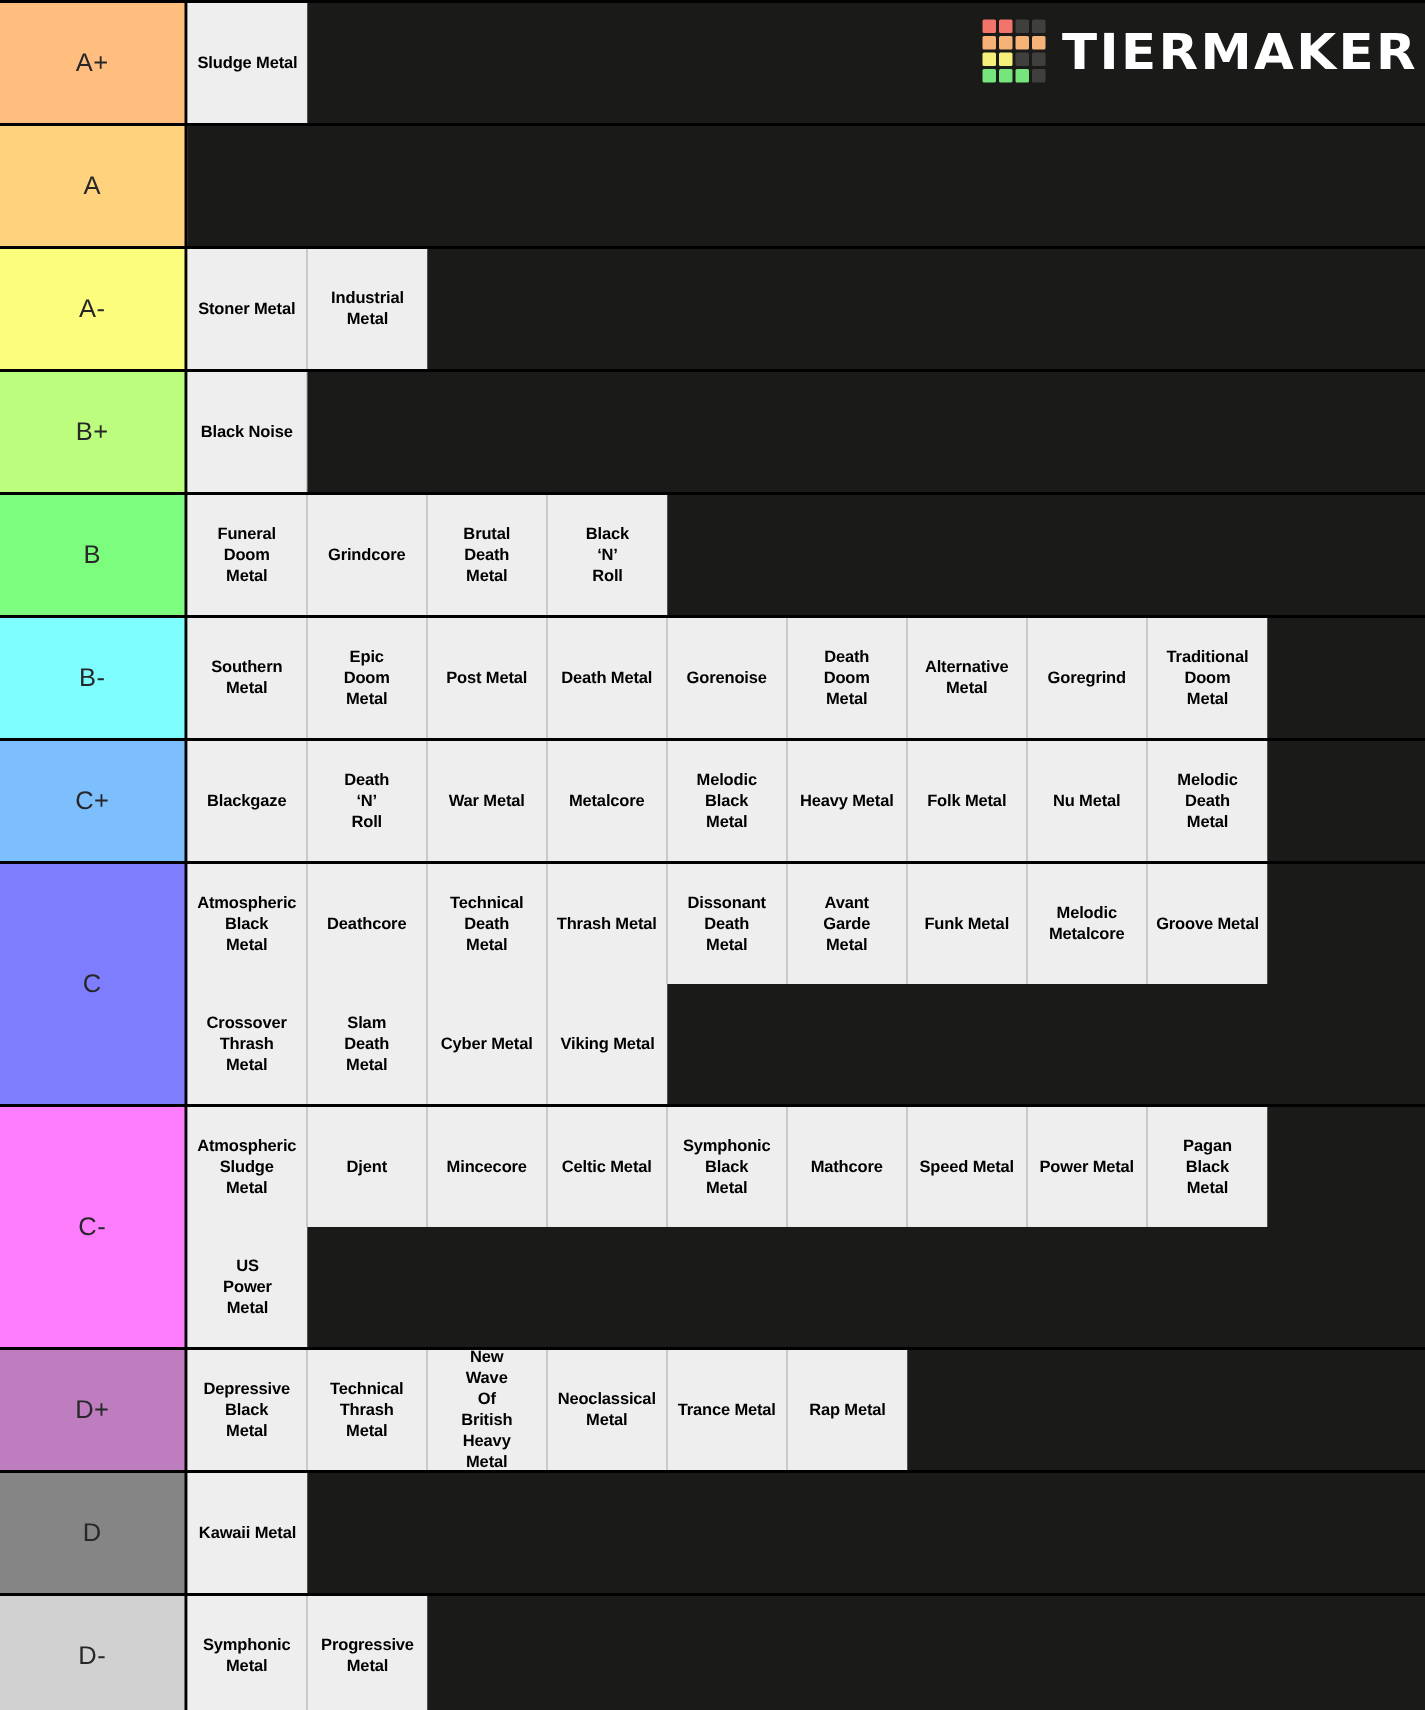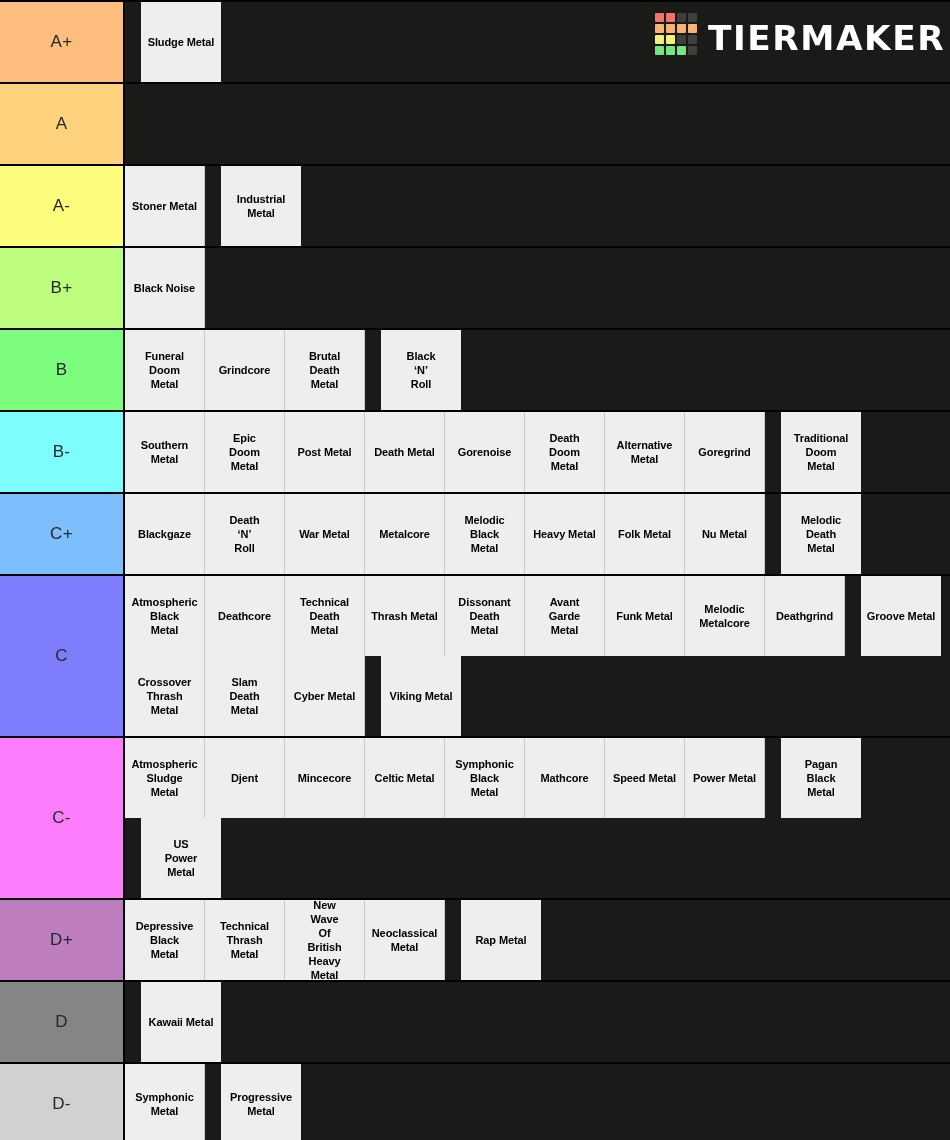--- a/index.html
+++ b/index.html
@@ -31,21 +31,21 @@
     left: 0;
     width: 950px;
     height: 81px;
     pointer-events: none;
   }
   .brand {
     position: absolute;
     right: 14px;
     top: 13px;
     display: flex;
-    align-items: flex-end;
+    align-items: center;
     gap: 11px;
     padding-left: 14px;
   }
   .brand-grid {
     display: grid;
     grid-template-columns: repeat(4, 9px);
     grid-template-rows: repeat(4, 9px);
     gap: 2px;
   }
   .brand-grid i {
@@ -132,21 +132,20 @@
     letter-spacing: -0.1px;
     overflow: hidden;
     white-space: nowrap;
   }
   .item span {
     display: block;
     padding: 0 1px;
   }
   .item.last-in-line {
     border-right: none;
-    margin-left: 16px;
   }
 </style>
 </head>
 <body>
 
 <div id="tierlist">
 
   <div class="brand-bar">
     <div class="brand">
       <div class="brand-grid">
@@ -327,23 +326,20 @@
             </div>
             <div class="item">
               <span>Avant<br>Garde<br>Metal</span>
             </div>
             <div class="item">
               <span>Funk Metal</span>
             </div>
             <div class="item">
               <span>Melodic<br>Metalcore</span>
             </div>
-            <div class="item">
-              <span>Deathgrind</span>
-            </div>
             <div class="item last-in-line">
               <span>Groove Metal</span>
             </div>
             <div style="flex: 1 1 auto; background: rgb(26, 26, 24);"></div>
           </div>
           <div class="item-line">
             <div class="item">
               <span>Crossover<br>Thrash<br>Metal</span>
             </div>
             <div class="item">
@@ -409,20 +405,23 @@
             </div>
             <div class="item">
               <span>Technical<br>Thrash<br>Metal</span>
             </div>
             <div class="item">
               <span>New<br>Wave<br>Of<br>British<br>Heavy<br>Metal</span>
             </div>
             <div class="item">
               <span>Neoclassical<br>Metal</span>
             </div>
+            <div class="item">
+              <span>Trance Metal</span>
+            </div>
             <div class="item last-in-line">
               <span>Rap Metal</span>
             </div>
             <div style="flex: 1 1 auto; background: rgb(26, 26, 24);"></div>
           </div>
         </div>
       </div>
       <div class="tier-row">
         <div class="tier-label" style="background: rgb(133, 133, 133);">D</div>
         <div class="tier-items">

